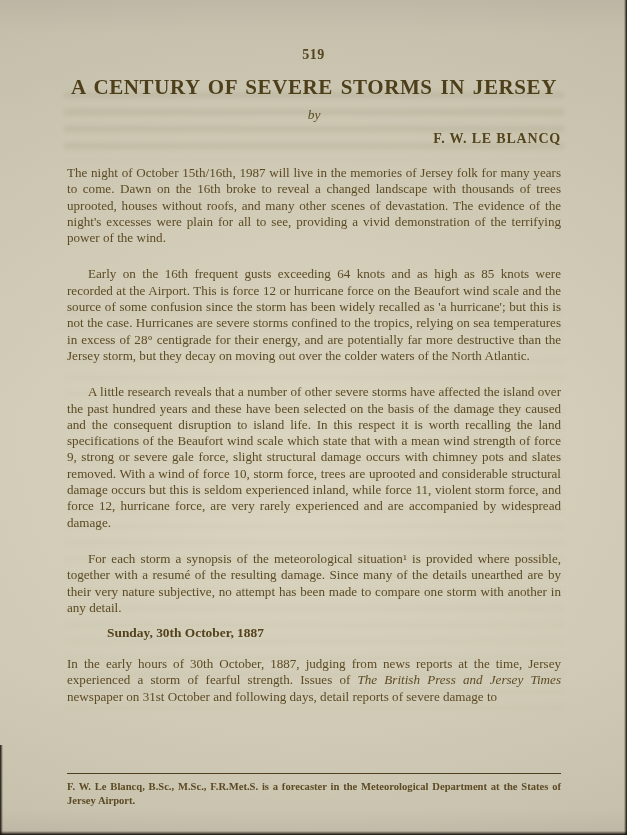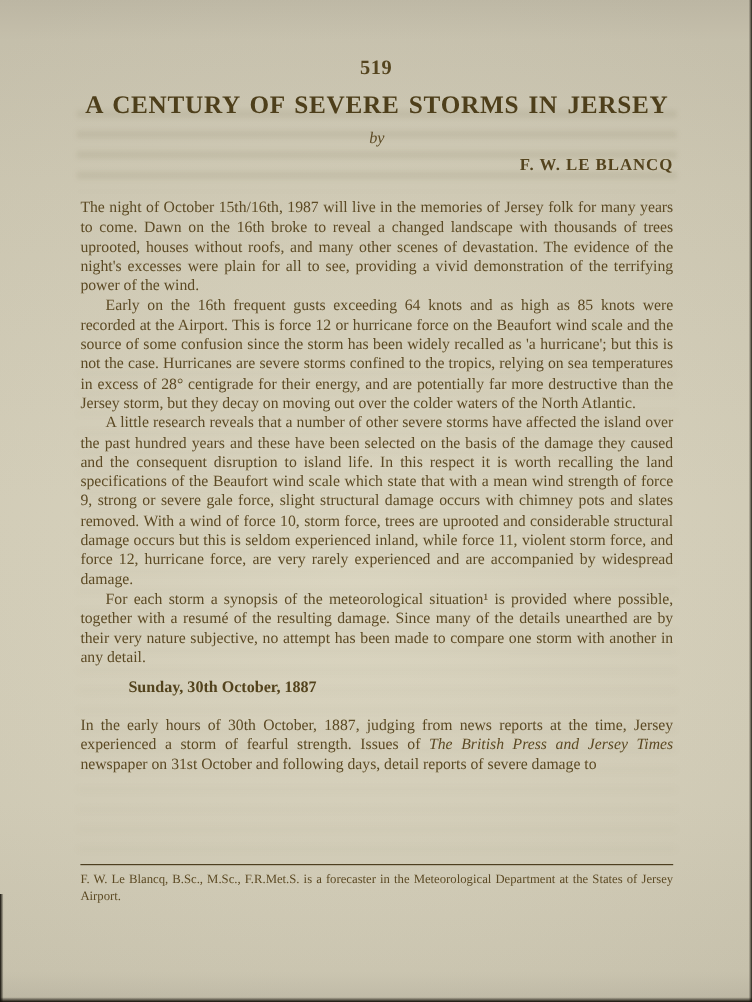--- a/index.html
+++ b/index.html
@@ -39,21 +39,21 @@
         transparent 0px, transparent 9px,
         rgba(116,108,76,0.07) 10px, rgba(116,108,76,0.07) 13px,
         transparent 14px, transparent 16.5px);
     filter: blur(2.5px);
     opacity: .5;
   }
 
   .folio {
     position: absolute; top: 47px; left: 0; width: 100%;
     text-align: center;
-    font-size: 17px; font-weight: bold; letter-spacing: .5px;
+    font-size: 14px; font-weight: bold; letter-spacing: .5px;
     color: #55451f;
   }
 
   .content {
     position: absolute; top: 0; left: 67px; width: 494px;
   }
 
   .title {
     margin-top: 75px;
     text-align: center;
@@ -79,40 +79,40 @@
   }
 
   .body-text {
     margin-top: 18px;
     font-size: 13.1px;
     line-height: 16.3px;
     text-align: justify;
     color: #5c4a24;
   }
   .body-text p { margin: 0; }
-  .body-text p.indent { text-indent: 21px; }
+  .body-text p.indent { text-indent: 21px; margin-top: 20px; }
 
   .section-heading {
     margin-top: 9px;
     font-size: 13.4px;
     font-weight: bold;
     color: #53431d;
     margin-left: 40px;
   }
   .section-body {
     margin-top: 15px;
     font-size: 13.1px;
     line-height: 16.3px;
     text-align: justify;
     color: #5c4a24;
   }
   .italic { font-style: italic; }
 
   .footnote-block {
-    position: absolute; top: 720px; left: 67px; width: 494px;
+    position: absolute; top: 773px; left: 67px; width: 494px; font-weight: bold;
   }
   .footnote-rule {
     height: 0; border: 0; border-top: 1.4px solid #4d3f20;
     margin: 0 0 6px 0;
   }
   .footnote {
     font-size: 10.6px;
     line-height: 13.8px;
     text-align: justify;
     color: #5c4a24;

